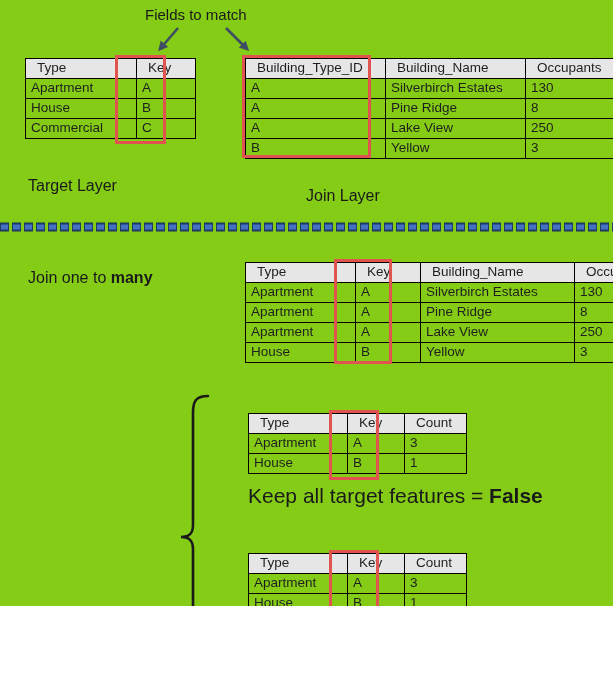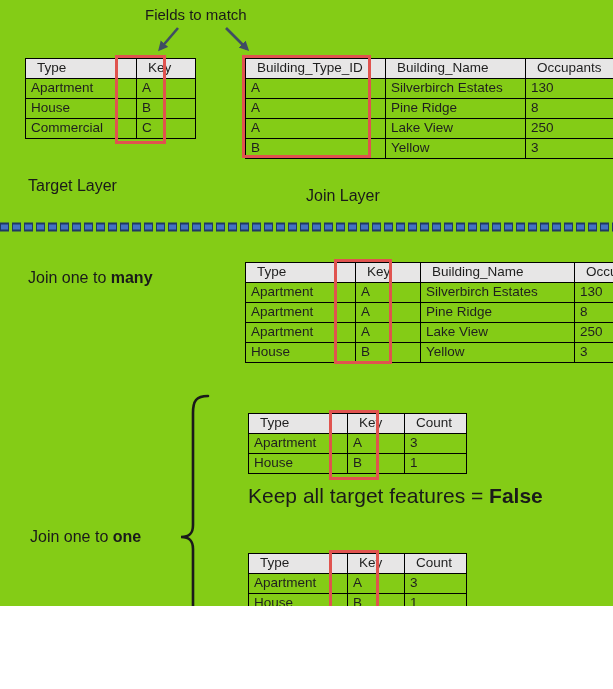--- a/index.html
+++ b/index.html
@@ -165,21 +165,20 @@
           </tr>
         </tbody>
       </table>
   </div>
   <div class="redbox" style="left:334px;top:259px;width:52px;height:99px;"></div>
 
   <svg class="abs" style="left:172px;top:392px;" width="44" height="290" aria-hidden="true">
     <path d="M 36 4 C 24 4 21 9 21 21 L 21 133 C 21 141 18 145 9 145 C 18 145 21 149 21 157 L 21 268 C 21 280 24 285 36 285" fill="none" stroke="#1a1a1a" stroke-width="2.6" stroke-linecap="round"></path>
   </svg>
 
-  <div class="abs lbl" style="left:30px;top:528px;"><span>Join one to </span><b>one</b></div>
 
   <div class="abs" style="left:248px;top:413px;">
     <table class="tbl tbl-count">
         <thead>
           <tr>
             <th>Type</th>
             <th>Key</th>
             <th>Count</th>
           </tr>
         </thead>

